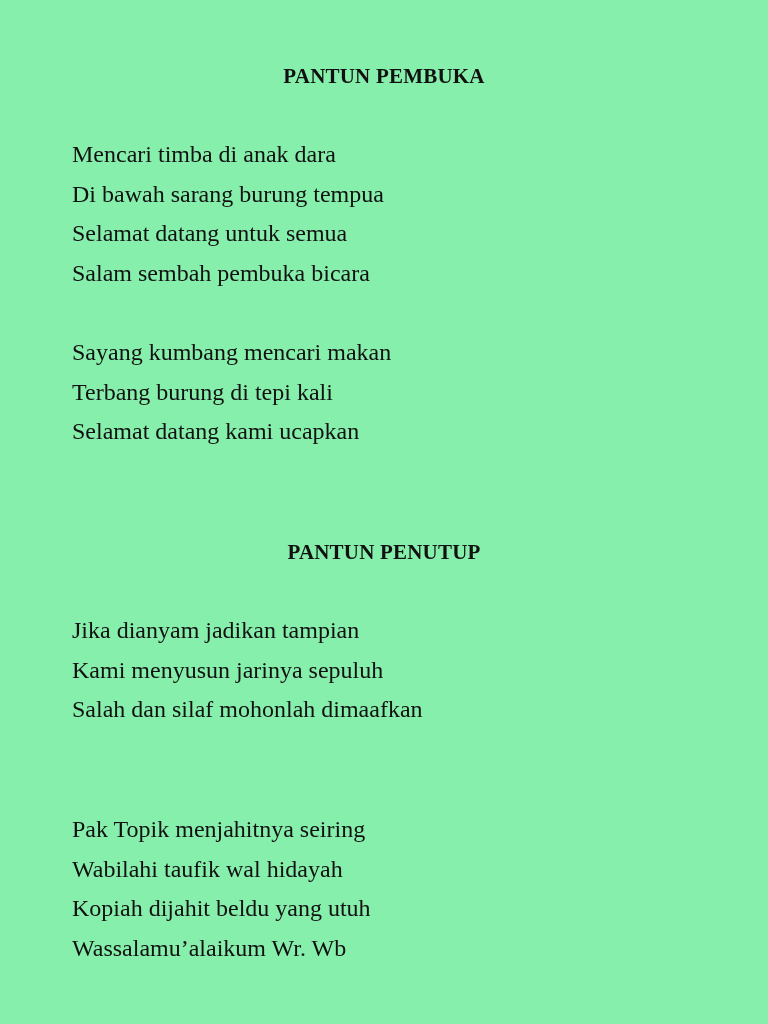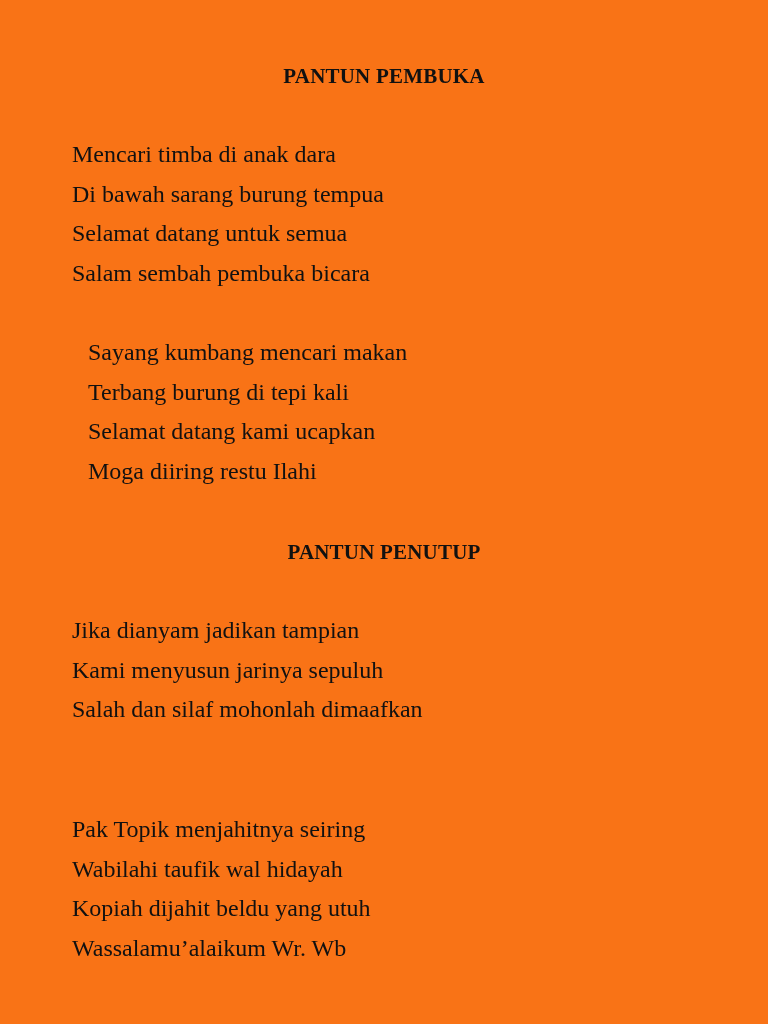--- a/index.html
+++ b/index.html
@@ -13,21 +13,21 @@
       position: relative;
       overflow: hidden;
       font-family: "Liberation Serif", "DejaVu Serif", serif;
       color: #111111;
     }
     .page {
       position: absolute;
       left: 0; top: 0;
       width: 768px;
       height: 1024px;
-      background: #f97316;
+      background: #86efac;
     }
     .title {
       position: absolute;
       left: 0;
       width: 768px;
       text-align: center;
       font-weight: bold;
       font-size: 21px;
       letter-spacing: 0.2px;
       line-height: 24px;
@@ -51,25 +51,24 @@
 
   <div class="title" style="top:64px; padding-left:0px;">PANTUN PEMBUKA</div>
 
   <div class="stanza" style="top:135px;">
     <div class="line">Mencari timba di anak dara</div>
     <div class="line">Di bawah sarang burung tempua</div>
     <div class="line">Selamat datang untuk semua</div>
     <div class="line">Salam sembah pembuka bicara</div>
   </div>
 
-  <div class="stanza" style="top:333px;margin-left:16px;">
+  <div class="stanza" style="top:333px;">
     <div class="line">Sayang kumbang mencari makan</div>
     <div class="line">Terbang burung di tepi kali</div>
     <div class="line">Selamat datang kami ucapkan</div>
-    <div class="line">Moga diiring restu Ilahi</div>
   </div>
 
   <div class="title" style="top:540px;">PANTUN PENUTUP</div>
 
   <div class="stanza" style="top:611px;">
     <div class="line">Jika dianyam jadikan tampian</div>
     <div class="line">Kami menyusun jarinya sepuluh</div>
     <div class="line">Salah dan silaf mohonlah dimaafkan</div>
   </div>
 

